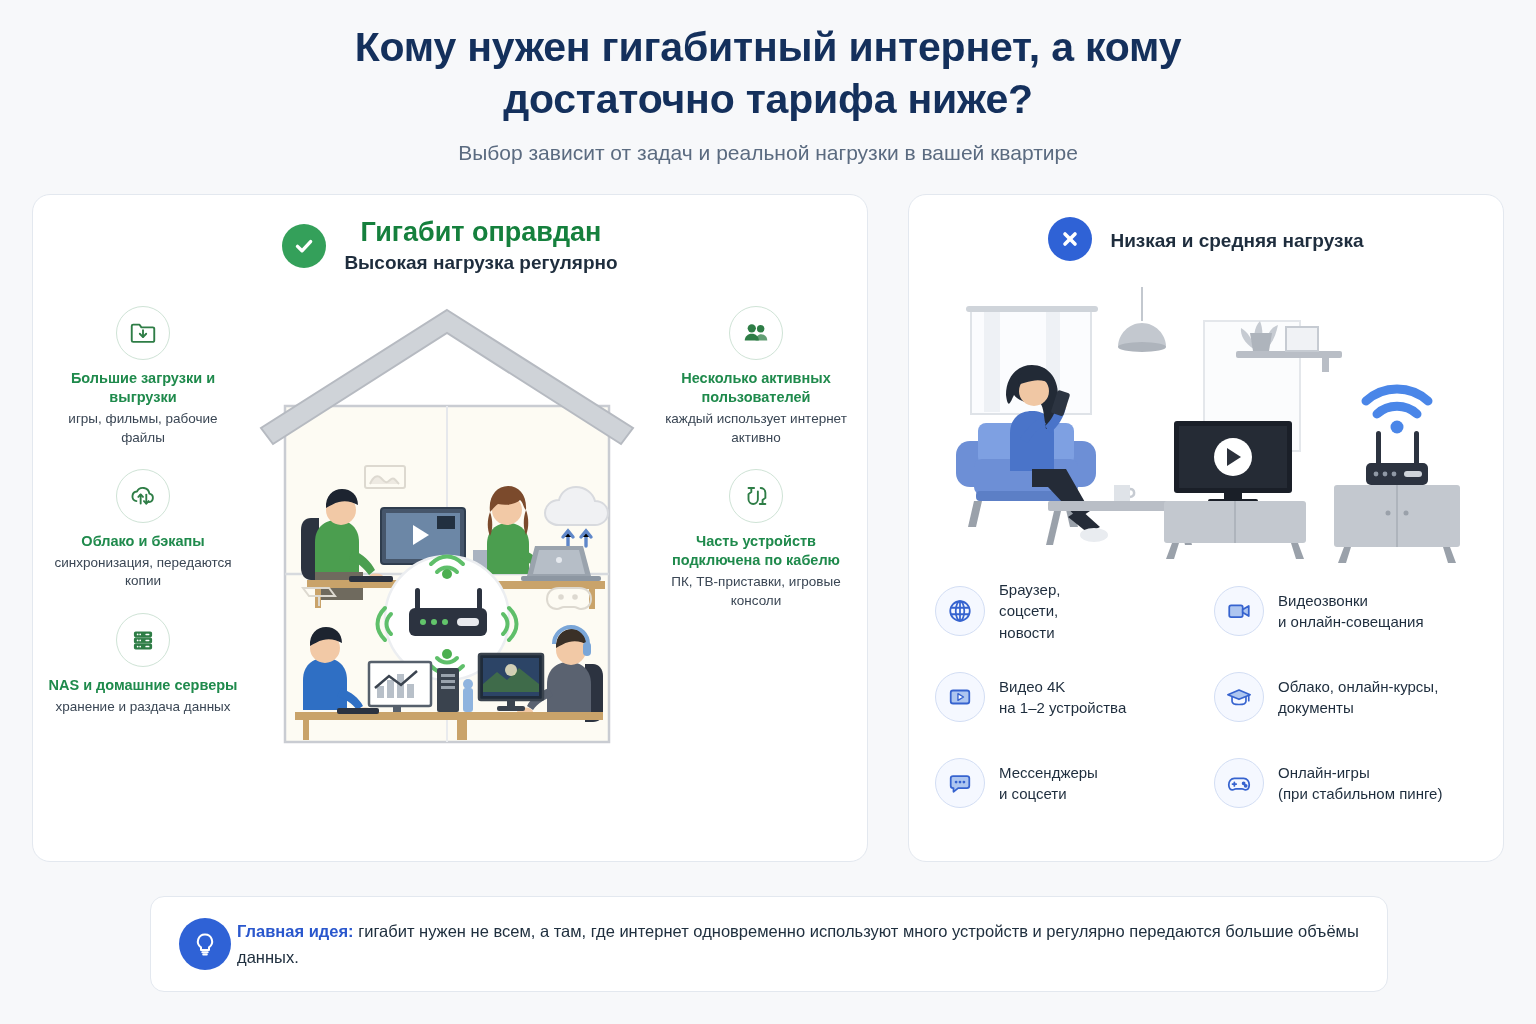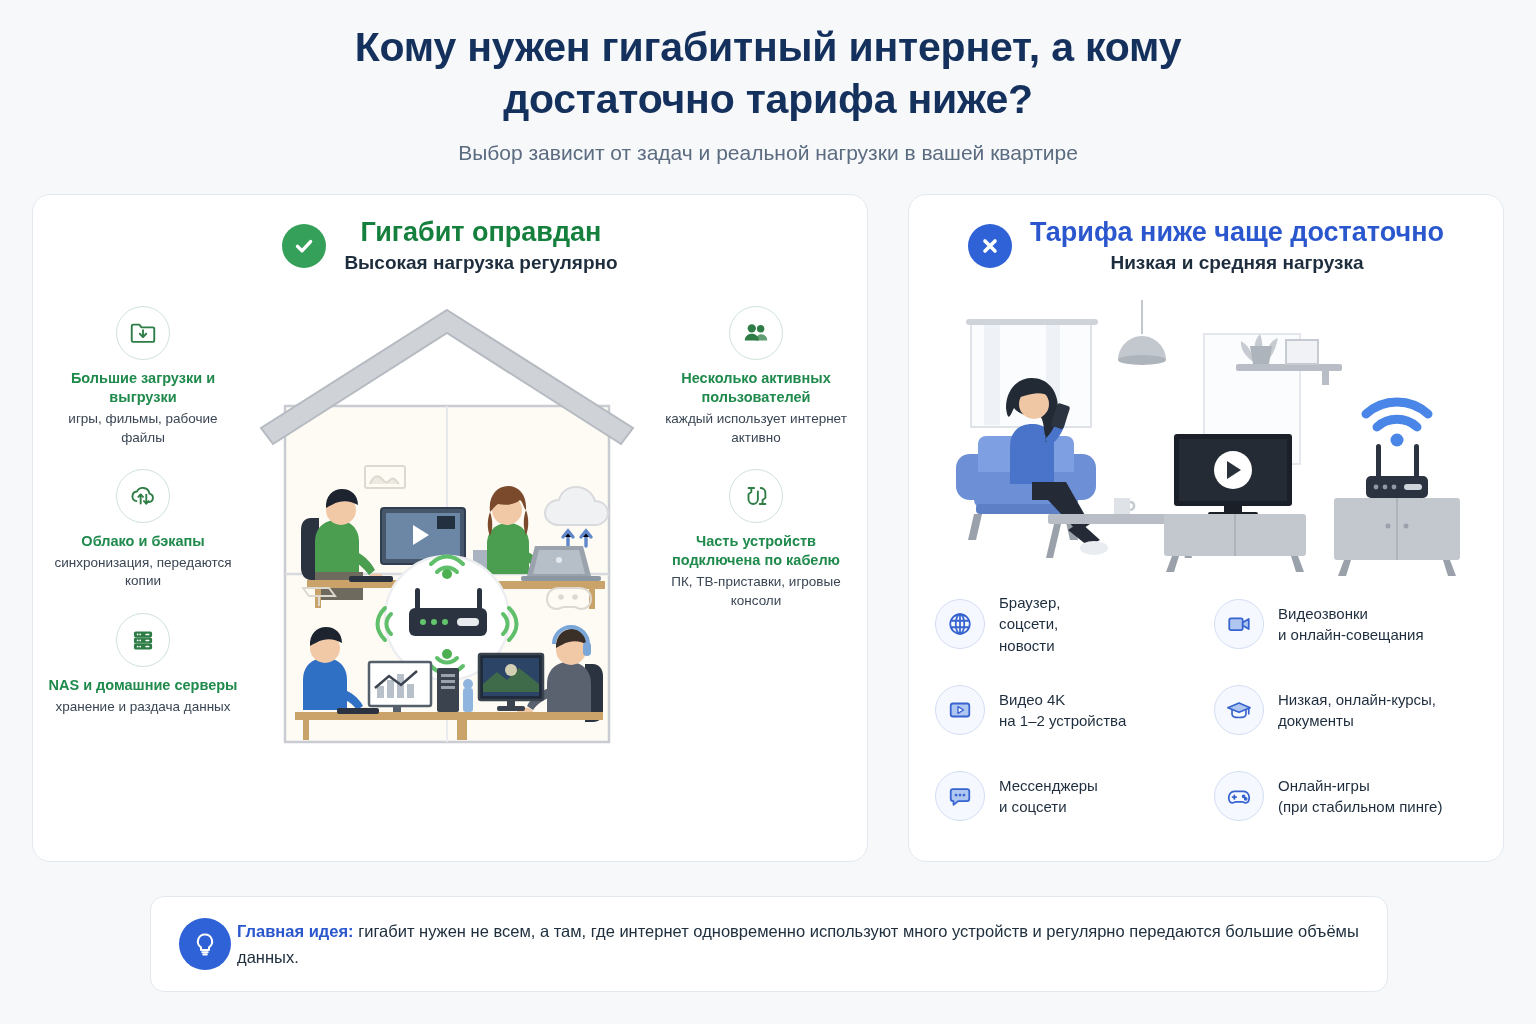--- a/index.html
+++ b/index.html
@@ -405,21 +405,20 @@
       <div class="panel-head">
         <div class="badge badge-no">
           <svg width="26" height="26" viewBox="0 0 26 26">
             <g stroke="#fff" stroke-width="3.6" stroke-linecap="round">
               <path d="M8 8 L18 18"></path>
                 <path d="M18 8 L8 18"></path>
             </g>
           </svg>
         </div>
         <div class="head-txt">
-          <div class="head-title no">Тарифа ниже чаще достаточно</div>
           <div class="head-sub">Низкая и средняя нагрузка</div>
         </div>
       </div>
 
       <div class="room-wrap">
         <svg width="540" height="292" viewBox="0 0 540 292">
 
           <rect x="35" y="36" width="120" height="105" fill="#fbfcfe" stroke="#dfe3e8" stroke-width="2"></rect>
           <rect x="30" y="33" width="132" height="6" rx="3" fill="#cfd4da"></rect>
           <rect x="48" y="39" width="16" height="100" fill="#eef1f5"></rect>
@@ -556,21 +555,21 @@
 
         <div class="tile">
           <div class="tile-icon">
             <svg width="26" height="26" viewBox="0 0 28 28">
               <path d="M14 6.5L26 11.5 14 16.5 2 11.5z" fill="#aec6f0" stroke="#3663cf" stroke-width="1.8" stroke-linejoin="round"></path>
               <path d="M6.5 13.5v5c0 2.2 3.4 3.6 7.5 3.6s7.5-1.4 7.5-3.6v-5" fill="none" stroke="#3663cf" stroke-width="1.8"></path>
               <path d="M24.5 12v6" fill="none" stroke="#3663cf" stroke-width="1.8" stroke-linecap="round"></path>
             </svg>
           </div>
           <div class="tile-txt">
-            <div>Низкая, онлайн-курсы,</div>
+            <div>Облако, онлайн-курсы,</div>
             <div>документы</div>
           </div>
         </div>
 
         <div class="tile">
           <div class="tile-icon">
             <svg width="26" height="26" viewBox="0 0 28 28">
               <path d="M4 9a2.5 2.5 0 0 1 2.5-2.5h15A2.5 2.5 0 0 1 24 9v8a2.5 2.5 0 0 1-2.5 2.5H12l-5 4v-4h-.5A2.5 2.5 0 0 1 4 17z" fill="#aec6f0" stroke="#3663cf" stroke-width="1.9" stroke-linejoin="round"></path>
               <g fill="#3663cf">
                   <circle cx="9.8" cy="13" r="1.5"></circle>

